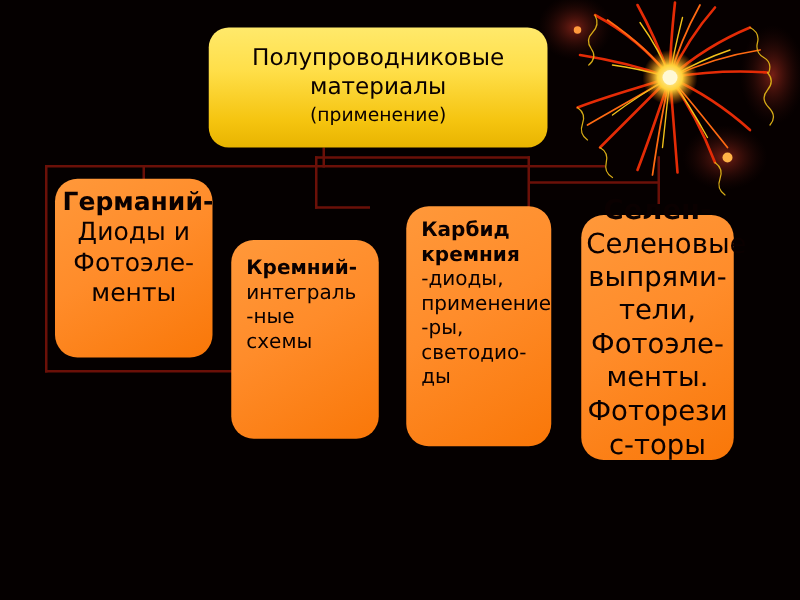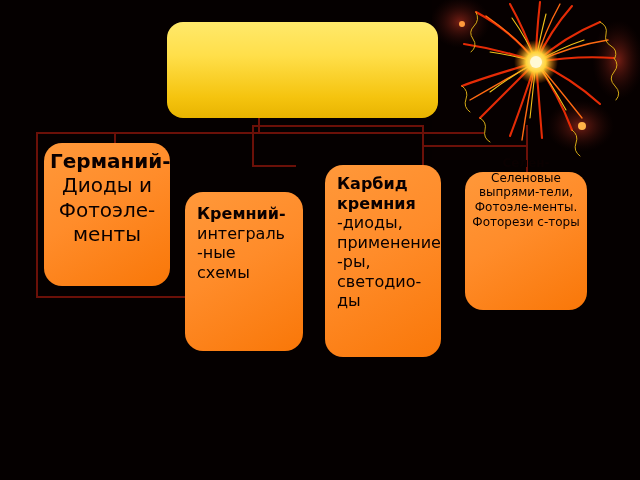--- a/index.html
+++ b/index.html
@@ -68,22 +68,22 @@
   }
   #node-si {
     left: 185px; top: 192px;  width: 118px; height: 159px;
     font-size: 16px; text-align: left; padding: 12px 0 0 12px;
   }
   #node-sic {
     left: 325px; top: 165px;  width: 116px; height: 192px;
     font-size: 16px; text-align: left; padding: 9px 0 0 12px;
   }
   #node-se {
-    left: 465px; top: 172px;  width: 122px; height: 138px;
-    font-size: 12px; text-align: center; padding: 0 4px;
+    left: 465px; top: 172px;  width: 122px; height: 196px;
+    font-size: 22px; text-align: center; padding: 0 4px;
   }
   #node-se .inner {
     position: relative;
     top: -16px;
   }
   .node .bold { font-weight: bold; }
   .node .lines { white-space: pre-line; }
 </style>
 </head>
 <body>
@@ -162,20 +162,22 @@
   <div class="conn h" style="left:36px; top:296px; width:218px;"></div>
   <div class="conn v" style="left:114px; top:132px; height:14px;"></div>
   <div class="conn h" style="left:252px; top:125px; width:172px;"></div>
   <div class="conn v" style="left:252px; top:125px; height:42px;"></div>
   <div class="conn h" style="left:252px; top:165px; width:44px;"></div>
   <div class="conn v" style="left:422px; top:125px; height:42px;"></div>
   <div class="conn h" style="left:424px; top:145px; width:104px;"></div>
   <div class="conn v" style="left:526px; top:125px; height:50px;"></div>
 
   <div id="title-node" class="node">
+    <div class="t-main">Полупроводниковые материалы</div>
+    <div class="t-sub">(применение)</div>
   </div>
 
   <div id="node-ge" class="node orange">
     <span class="bold">Германий-</span><span class="lines">Диоды и Фотоэле-
 менты</span>
   </div>
 
   <div id="node-si" class="node orange">
     <div class="bold">Кремний-</div>
     <div class="lines">интеграль

